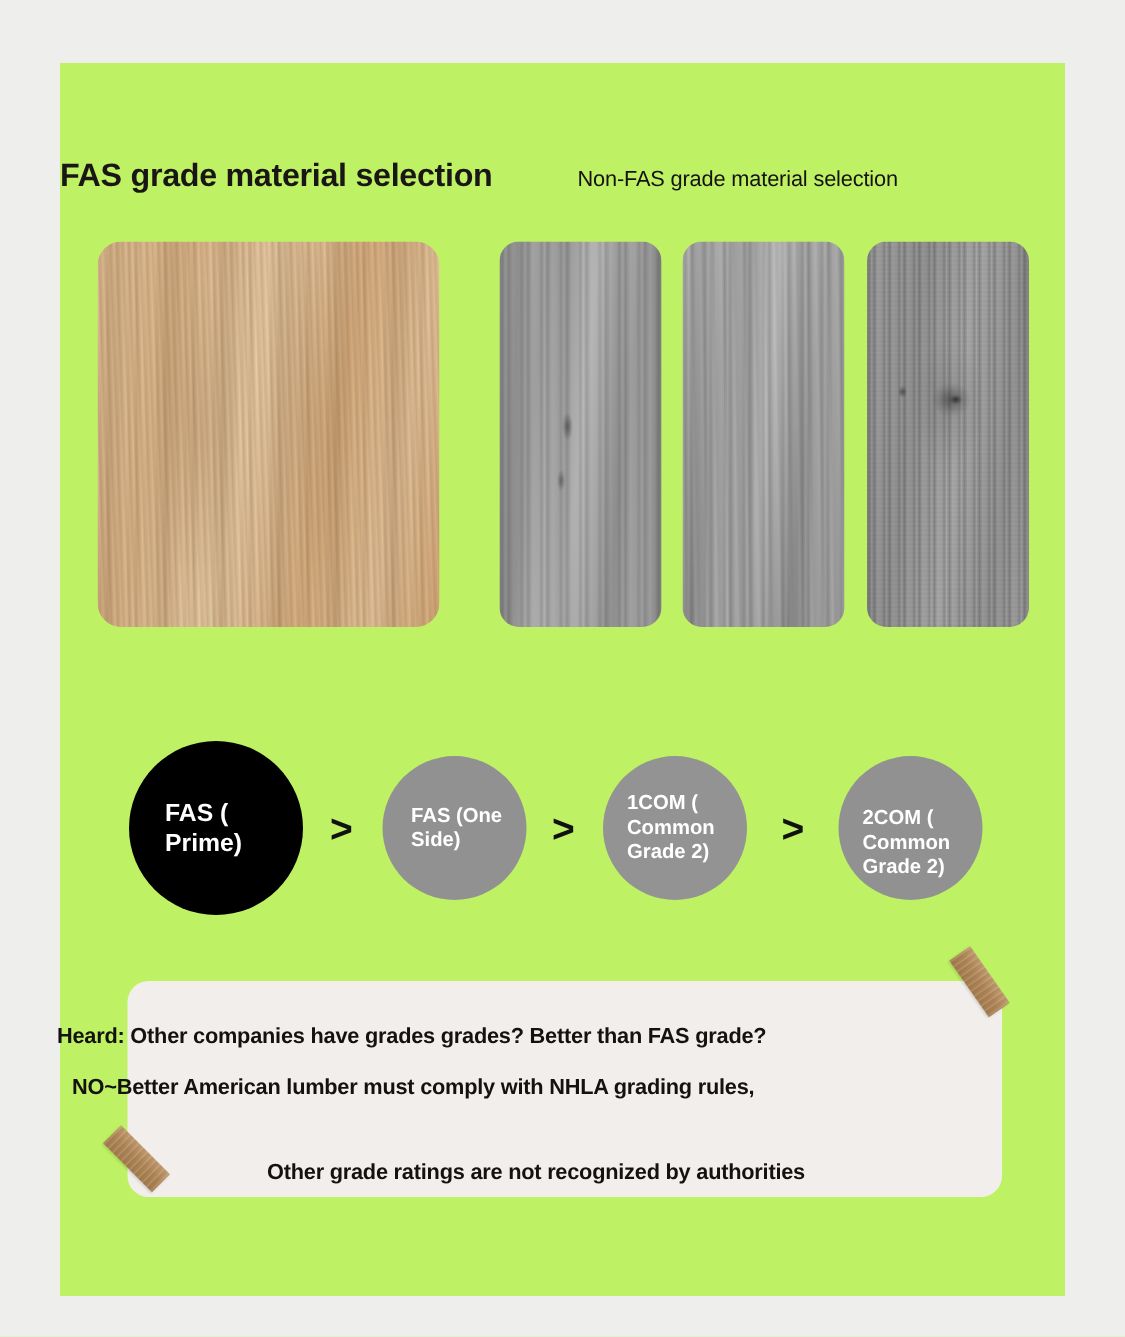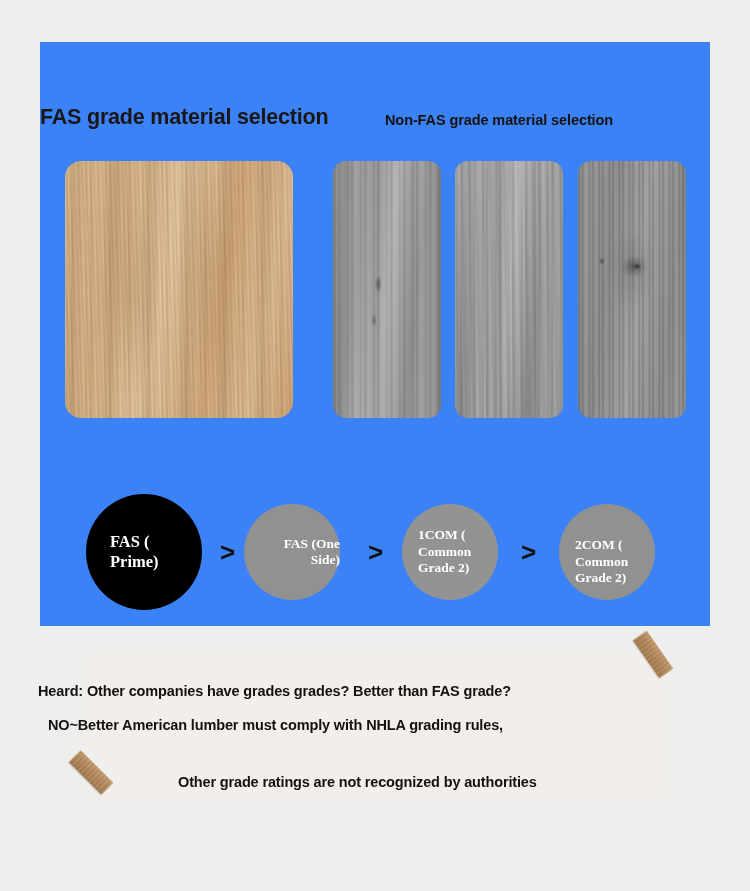--- a/index.html
+++ b/index.html
@@ -19,22 +19,22 @@
   .page {
     position: absolute;
     inset: 0;
     background: #eeeeec;
   }
   .card {
     position: absolute;
     left: 40px;
     top: 42px;
     width: 670px;
-    height: 584px;
-    background: #3b82f6;
+    height: 822px;
+    background: #bef264;
   }
 
   
   .heading-row {
     position: absolute;
     left: 0;
     top: 0;
     width: 100%;
     height: 0;
   }
@@ -46,21 +46,21 @@
     font-weight: bold;
     color: #1b1616;
     letter-spacing: -0.2px;
     white-space: nowrap;
   }
   .title-sub {
     position: absolute;
     left: 345px;
     top: 70px;
     font-size: 14.5px;
-    font-weight: bold;
+    font-weight: normal;
     color: #16120f;
     letter-spacing: -0.1px;
     white-space: nowrap;
   }
 
   
   .swatch {
     position: absolute;
     border-radius: 13px;
     overflow: hidden;
@@ -178,40 +178,38 @@
     top: 0;
     width: 100%;
     height: 0;
   }
   .grade-circle {
     position: absolute;
     border-radius: 50%;
     display: flex;
     align-items: center;
     box-sizing: border-box;
-    font-family: Liberation Serif, serif;
   }
   .grade-circle .gc-label {
     color: #ffffff;
     font-weight: bold;
     line-height: 1.22;
   }
   .gc-1 {
     left: 46px; top: 452px;
     width: 116px; height: 116px;
     background: #000000;
     padding-left: 24px;
   }
   .gc-1 .gc-label { font-size: 16.5px; }
   .gc-2 {
-    left: 204px; top: 462px;
+    left: 215px; top: 462px;
     width: 96px; height: 96px;
     background: #919191;
     padding-left: 19px;
-    text-align: right;
   }
   .gc-2 .gc-label { font-size: 13.5px; }
   .gc-3 {
     left: 362px; top: 462px;
     width: 96px; height: 96px;
     background: #939393;
     padding-left: 16px;
   }
   .gc-3 .gc-label { font-size: 13.5px; }
   .gc-4 {

